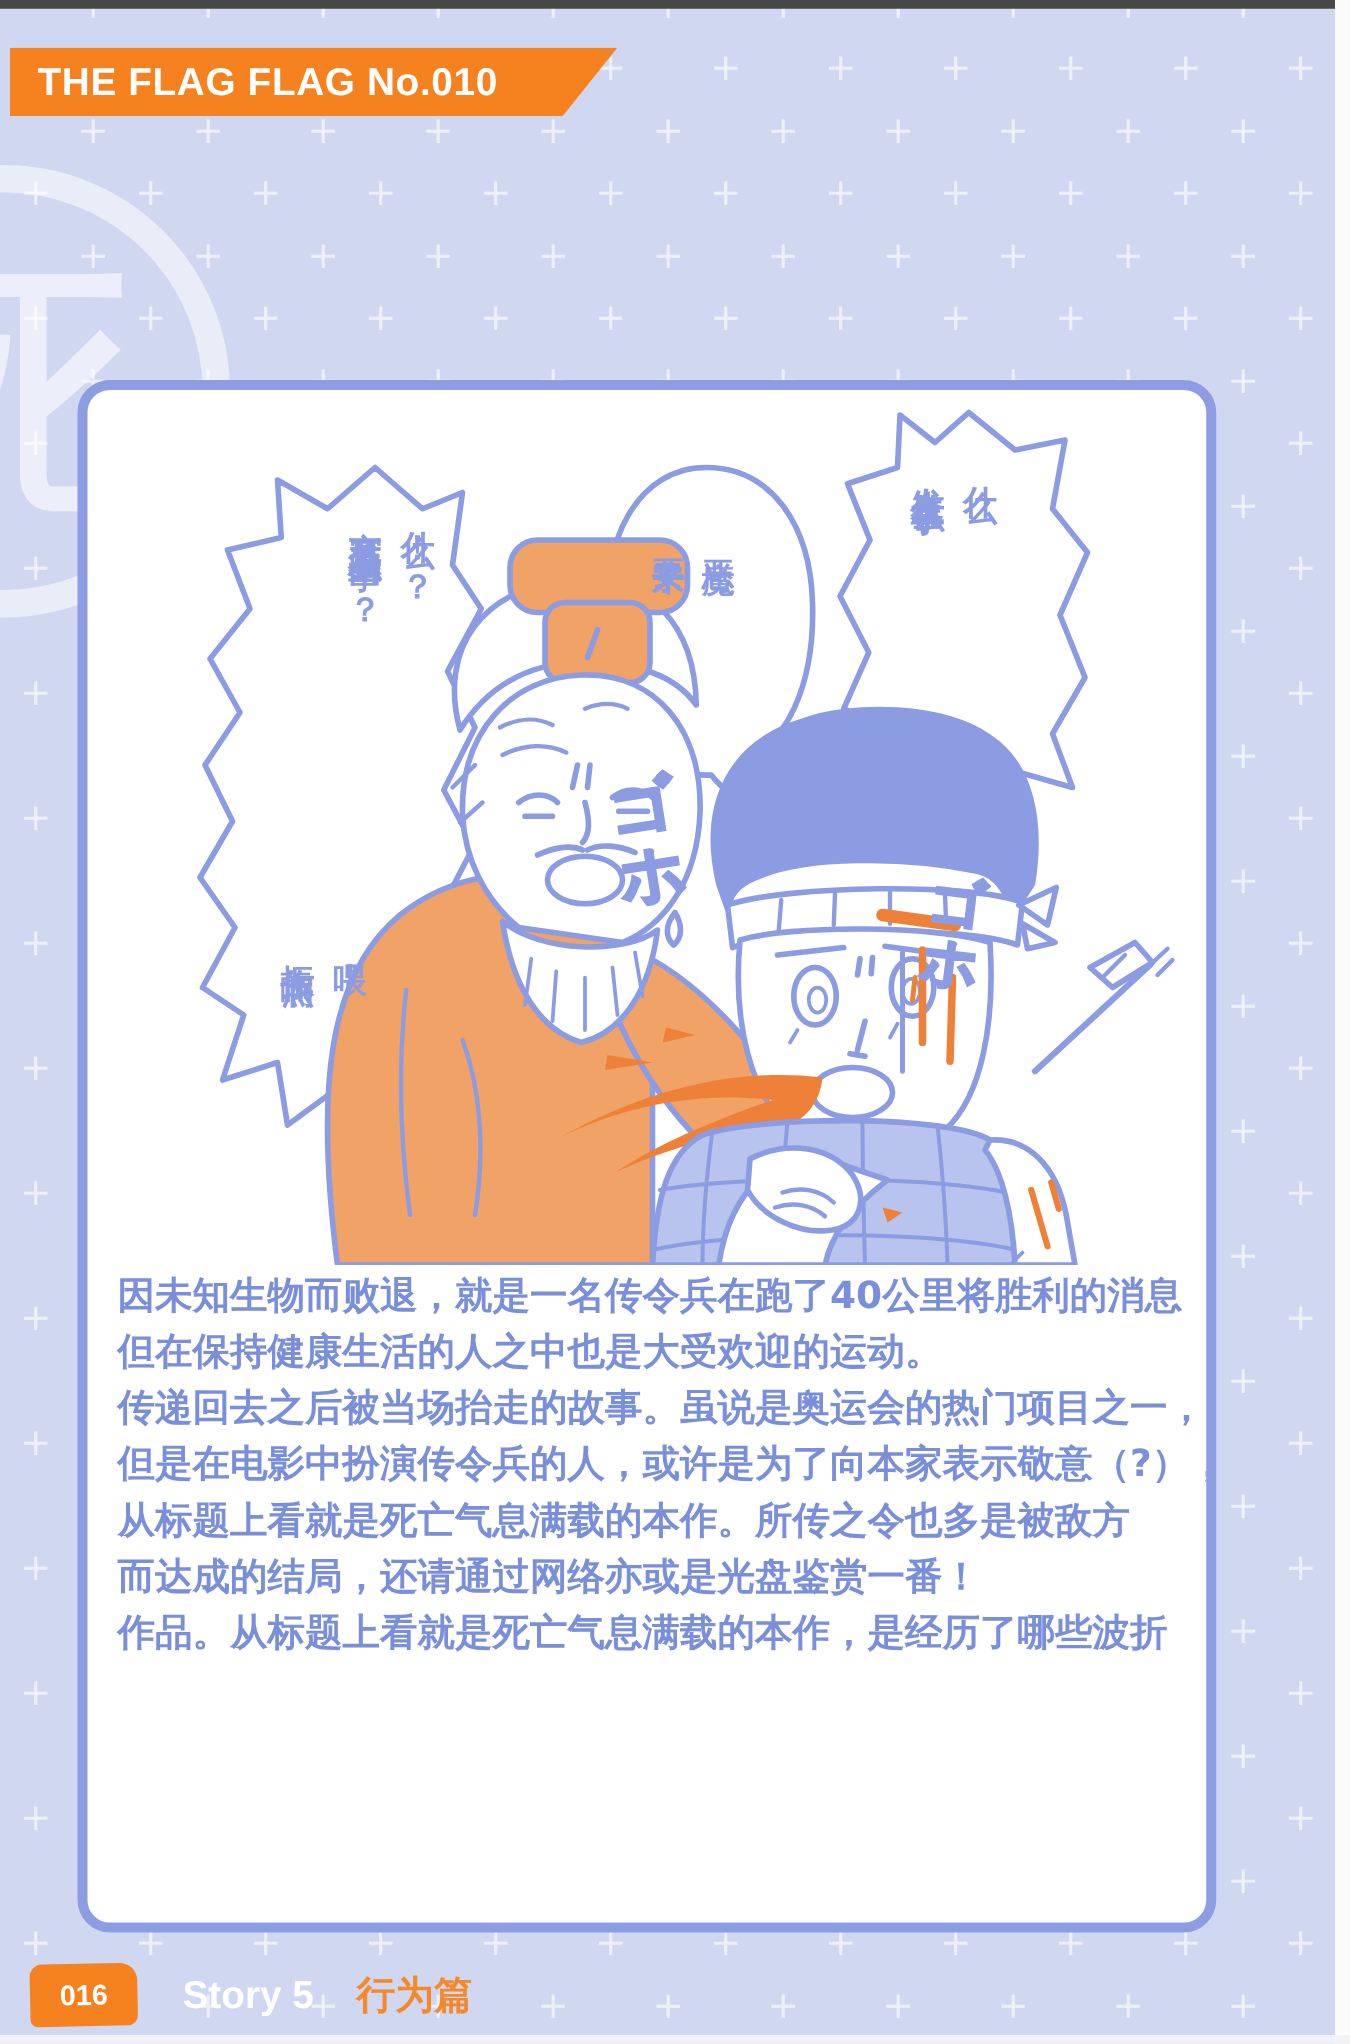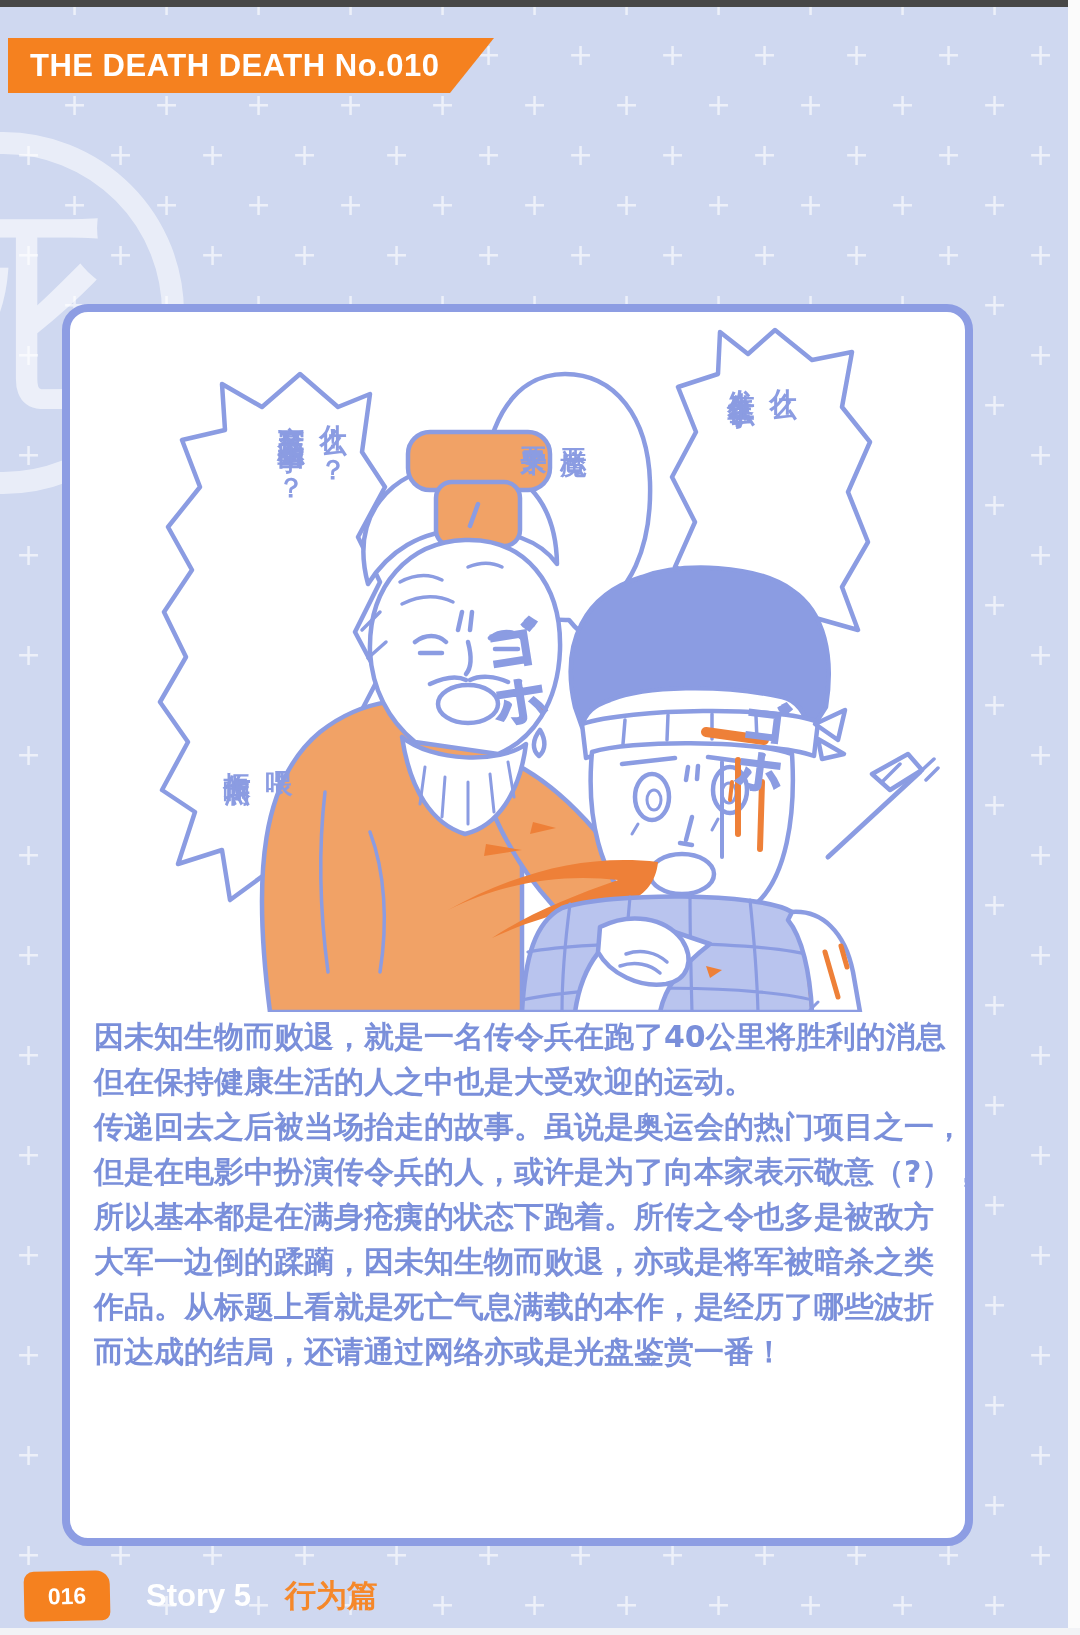--- a/index.html
+++ b/index.html
@@ -445,21 +445,21 @@
       <span style="left: 890px; top: 1590px;">+</span>
       <span style="left: 982px; top: 1590px;">+</span>
       <span style="left: 1074px; top: 1590px;">+</span>
     </div>
 
   <div class="watermark">
     <span>死</span>
   </div>
 
   <div class="banner">
-    <span class="banner-text">THE DEATH DEATH No.010</span>
+    <span class="banner-text">THE FLAG FLAG No.010</span>
   </div>
 
 
   <div class="round-box comic-box">
 
     <div class="illustration">
       <svg width="895" height="700" viewBox="0 0 895 700" xmlns="http://www.w3.org/2000/svg">
         <g stroke="#8b9ce2" stroke-width="4.5" fill="#ffffff" stroke-linecap="round" stroke-linejoin="round">
 
           <path d="M230,62 L268,95 L300,82 L292,140 L315,175 L288,225 L310,270 L285,320 L309,365 L283,415 L305,460 L278,505 L297,550 L262,545 L240,592 L205,555 L160,588 L152,538 L108,552 L125,500 L92,478 L118,430 L90,390 L116,345 L94,300 L122,258 L98,215 L130,175 L112,128 L155,118 L152,72 L192,95 Z"></path>
@@ -578,24 +578,23 @@
       
       <div class="sfx sfx-left">ゴホ</div>
       <div class="sfx sfx-right">ゴホ</div>
     </div>
 
     <div class="bodytext">
       <div class="bodyline">因未知生物而败退，就是一名传令兵在跑了40公里将胜利的消息</div>
       <div class="bodyline">但在保持健康生活的人之中也是大受欢迎的运动。</div>
       <div class="bodyline">传递回去之后被当场抬走的故事。虽说是奥运会的热门项目之一，</div>
       <div class="bodyline">但是在电影中扮演传令兵的人，或许是为了向本家表示敬意（?），</div>
-      <div class="bodyline">所以基本都是在满身疮痍的状态下跑着。所传之令也多是被敌方</div>
-      <div class="bodyline">大军一边倒的蹂躏，因未知生物而败退，亦或是将军被暗杀之类</div>
+      <div class="bodyline">从标题上看就是死亡气息满载的本作。所传之令也多是被敌方</div>
+      <div class="bodyline">而达成的结局，还请通过网络亦或是光盘鉴赏一番！</div>
       <div class="bodyline">作品。从标题上看就是死亡气息满载的本作，是经历了哪些波折</div>
-      <div class="bodyline">而达成的结局，还请通过网络亦或是光盘鉴赏一番！</div>
     </div>
   </div>
 
   <div class="footer">
     <div class="page-badge">
       <span>016</span>
     </div>
     <span class="footer-story">Story 5</span>
     <span class="footer-section">行为篇</span>
   </div>

